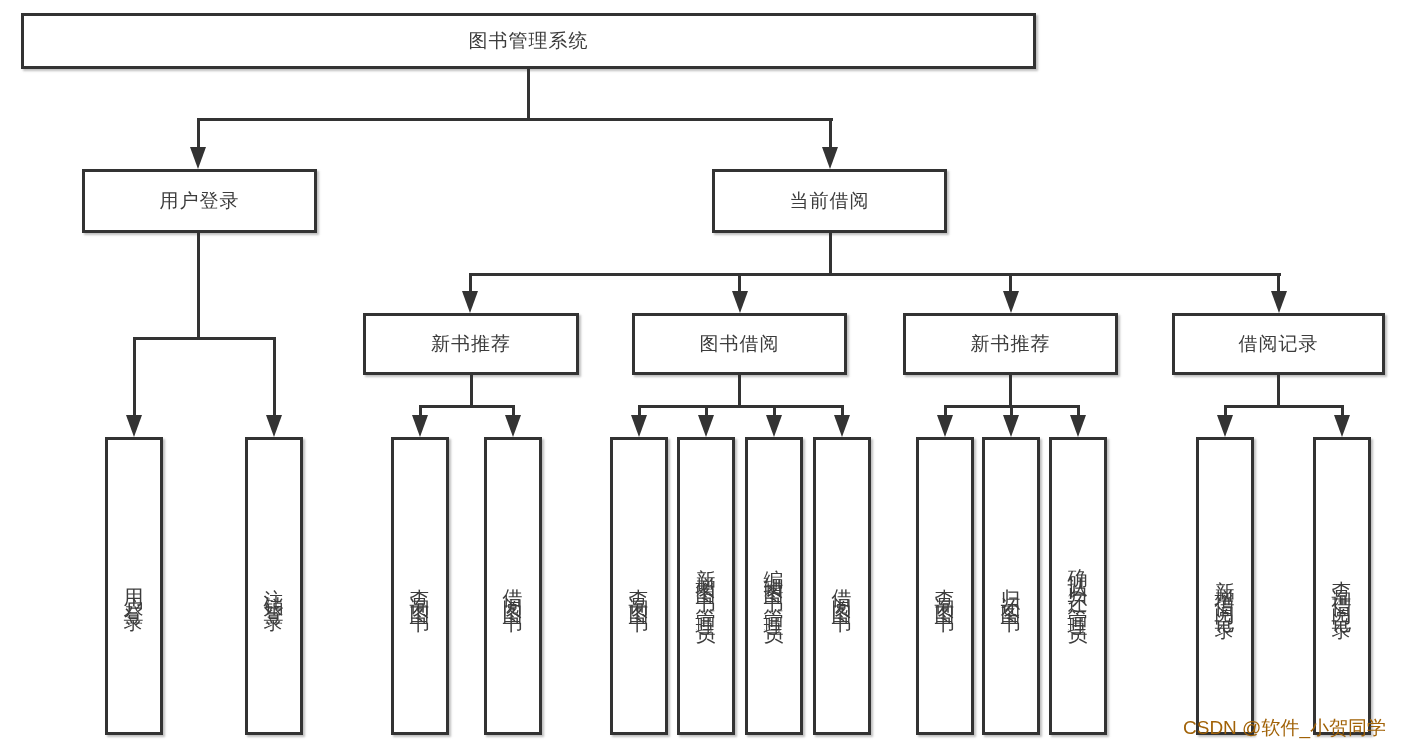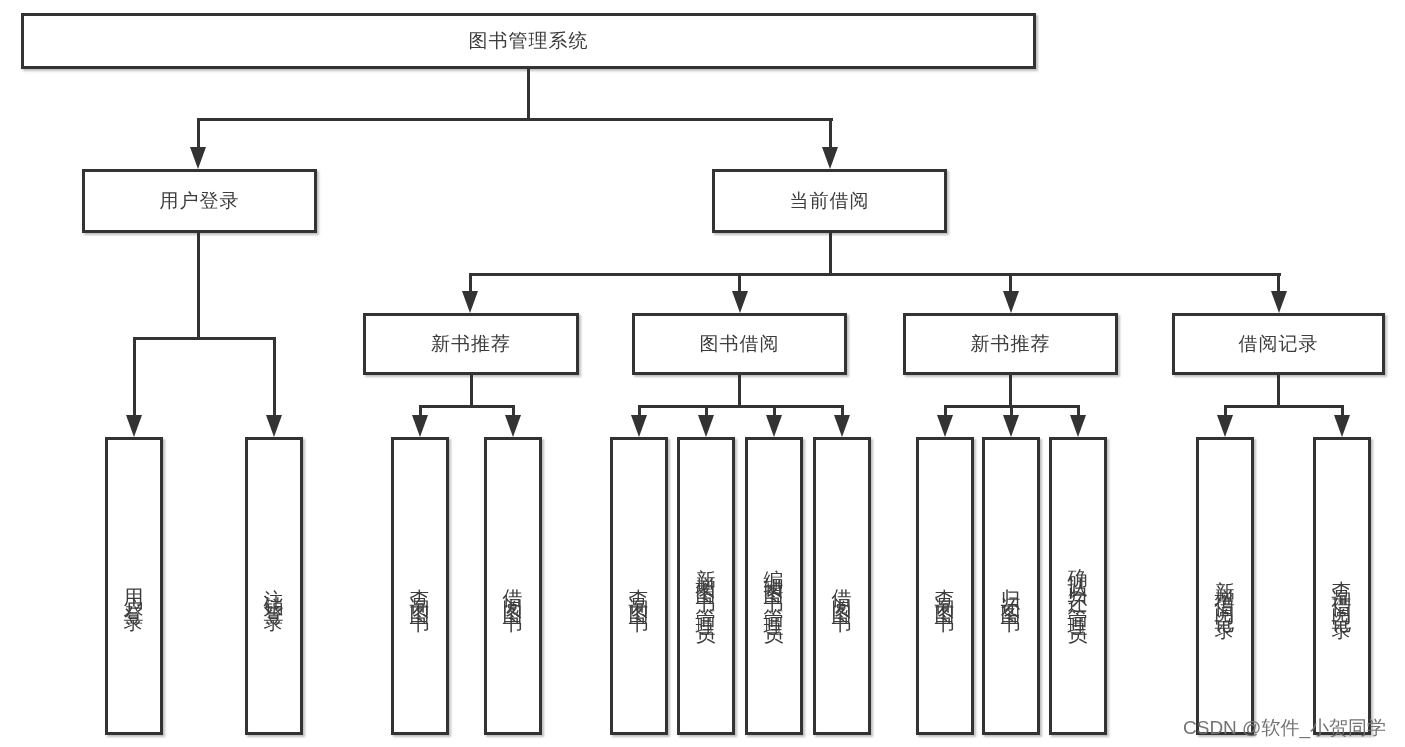--- a/index.html
+++ b/index.html
@@ -39,21 +39,21 @@
   .arrowhead{
     position:absolute;width:0;height:0;
     border-left:8px solid transparent;
     border-right:8px solid transparent;
     border-top:22px solid var(--line);
   }
   .watermark{
     position:absolute;
     left:1183px;top:715px;
     font-size:19px;
-    color:#737373;
+    color:#a16207;
     white-space:nowrap;
   }
 </style>
 </head>
 <body>
 
 <div class="canvas">
 
   <div class="box hbox" style="left:21px;top:13px;width:1015px;height:56px">图书管理系统</div>
 

